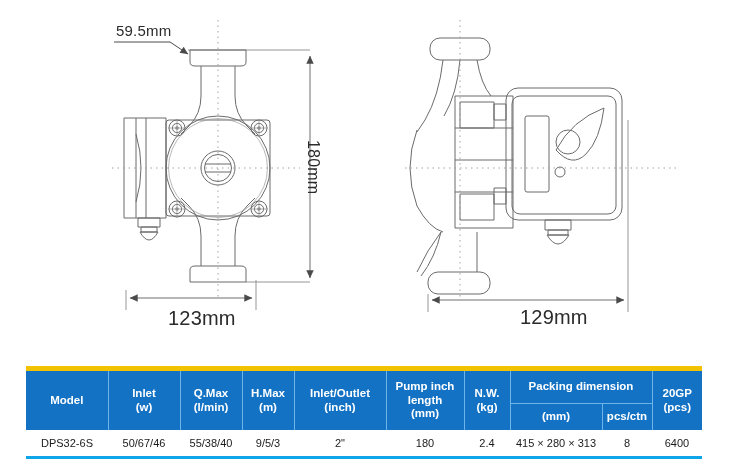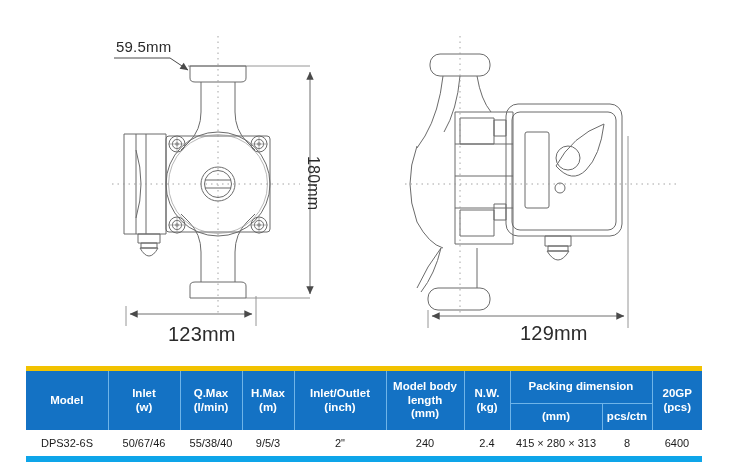--- a/index.html
+++ b/index.html
@@ -6,21 +6,21 @@
   body{
     width:730px;height:472px;
     background:#ffffff;
     font-family:"Liberation Sans", sans-serif;
     overflow:hidden;
     position:relative;
   }
   #root{position:relative;width:730px;height:472px;}
 
   
-  .drawings{position:absolute;left:0;top:16px;width:658px;height:356px;}
+  .drawings{position:absolute;left:0;top:0;width:658px;height:356px;}
   .dwg-svg{position:absolute;left:0;top:0;}
 
   .dim-label{
     position:absolute;
     font-family:"Liberation Sans", sans-serif;
     color:#2b2b2b;
     white-space:nowrap;
     letter-spacing:.2px;
   }
   #lbl-595{left:116px;top:22px;font-size:15px;}
@@ -56,21 +56,21 @@
 
   .yellow-bar{height:5px;background:#f2c200;width:676px;}
 
   table.spec tbody td{
     background:#ffffff;
     color:#1b1b1b;
     font-size:11px;
     text-align:center;
     height:26px;
     vertical-align:middle;
-    border-bottom:6px solid #0ea5e9;
+    border-bottom:3px solid #0ea5e9;
     padding:0 1px;
     white-space:nowrap;
   }
 </style>
 </head>
 <body>
 
 <div id="root">
 
   <div class="drawings">
@@ -260,21 +260,21 @@
           </th>
           <th rowspan="2">
             <span>H.Max</span><br>
             <span>(m)</span>
           </th>
           <th rowspan="2">
             <span>Inlet/Outlet</span><br>
             <span>(inch)</span>
           </th>
           <th rowspan="2">
-            <span>Model body</span><br>
+            <span>Pump inch</span><br>
             <span>length</span><br>
             <span>(mm)</span>
           </th>
           <th rowspan="2">
             <span>N.W.</span><br>
             <span>(kg)</span>
           </th>
           <th colspan="2" style="height:26px;">Packing dimension</th>
           <th class="last" rowspan="2">
             <span>20GP</span><br>
@@ -286,21 +286,21 @@
           <th>pcs/ctn</th>
         </tr>
       </thead>
       <tbody>
         <tr>
           <td>DPS32-6S</td>
           <td>50/67/46</td>
           <td>55/38/40</td>
           <td>9/5/3</td>
           <td>2"</td>
-          <td>240</td>
+          <td>180</td>
           <td>2.4</td>
           <td>415 × 280 × 313</td>
           <td>8</td>
           <td>6400</td>
         </tr>
       </tbody>
     </table>
   </div>
 
 </div>

